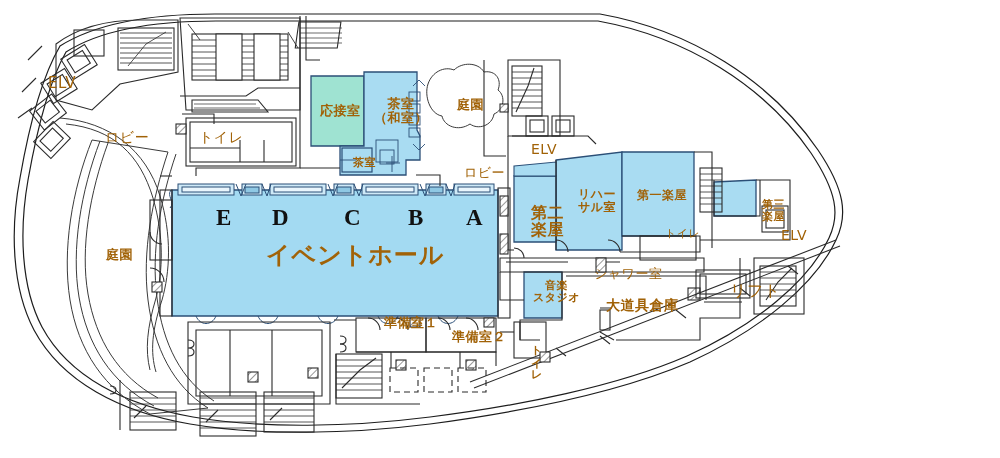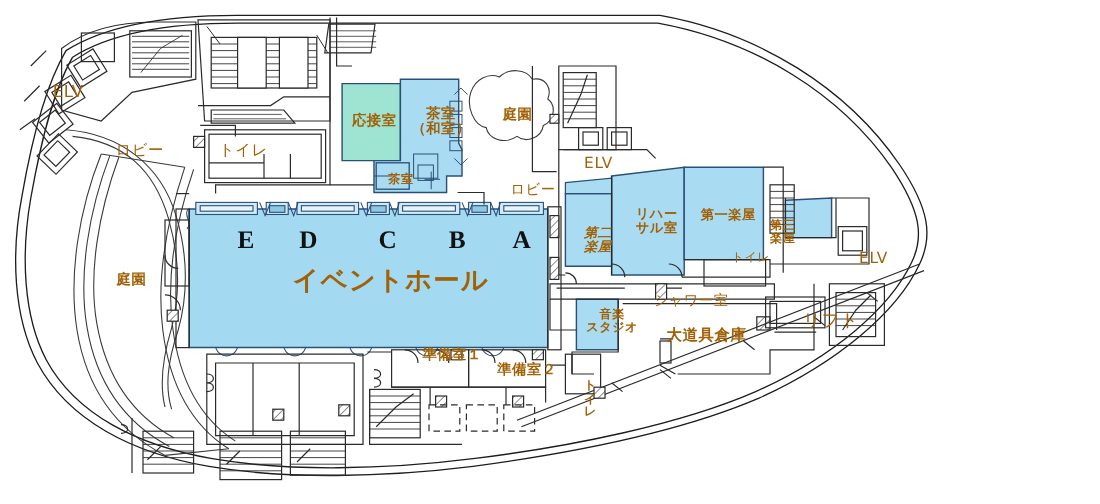--- a/index.html
+++ b/index.html
@@ -414,23 +414,23 @@
 </svg>
 
 <div id="labels-layer">
       <div class="lbl " style="left: 320px; top: 104px; font-size: 13px;">応接室</div>
       <div class="lbl " style="left: 374px; top: 97px; font-size: 13px;">茶室
 （和室）</div>
       <div class="lbl " style="left: 353px; top: 157px; font-size: 11px;">茶室</div>
       <div class="lbl " style="left: 578px; top: 188px; font-size: 12px;">リハー
 サル室</div>
       <div class="lbl " style="left: 637px; top: 189px; font-size: 12px;">第一楽屋</div>
-      <div class="lbl " style="left: 531px; top: 205px; font-size: 12px; font-style: italic;">第二
+      <div class="lbl " style="left: 531px; top: 205px; font-size: 16px;">第二
 楽屋</div>
-      <div class="lbl " style="left: 700px; top: 199px; font-size: 11px;">第三
+      <div class="lbl " style="left: 762px; top: 199px; font-size: 11px;">第三
 楽屋</div>
       <div class="lbl " style="left: 533px; top: 280px; font-size: 11px;">音楽
 スタジオ</div>
       <div class="lbl " style="left: 48px; top: 76px; font-size: 15px; font-weight: 400;">ELV</div>
       <div class="lbl " style="left: 105px; top: 130px; font-size: 14px; font-weight: 400;">ロビー</div>
       <div class="lbl " style="left: 199px; top: 130px; font-size: 14px; font-weight: 400;">トイレ</div>
       <div class="lbl " style="left: 457px; top: 98px; font-size: 13px; font-weight: 700;">庭園</div>
       <div class="lbl " style="left: 531px; top: 142px; font-size: 14px; font-weight: 400;">ELV</div>
       <div class="lbl " style="left: 464px; top: 166px; font-size: 13px; font-weight: 400;">ロビー</div>
       <div class="lbl " style="left: 106px; top: 248px; font-size: 13px; font-weight: 700;">庭園</div>

